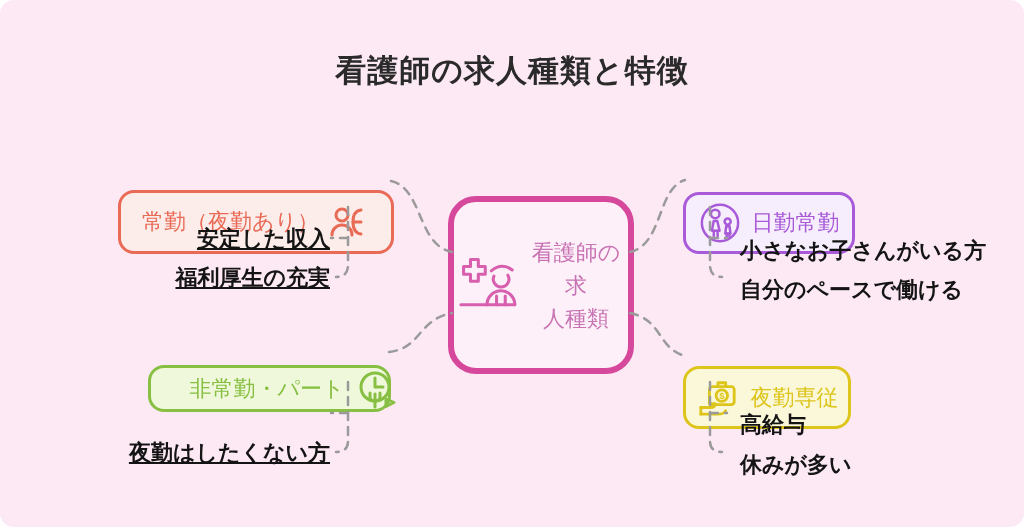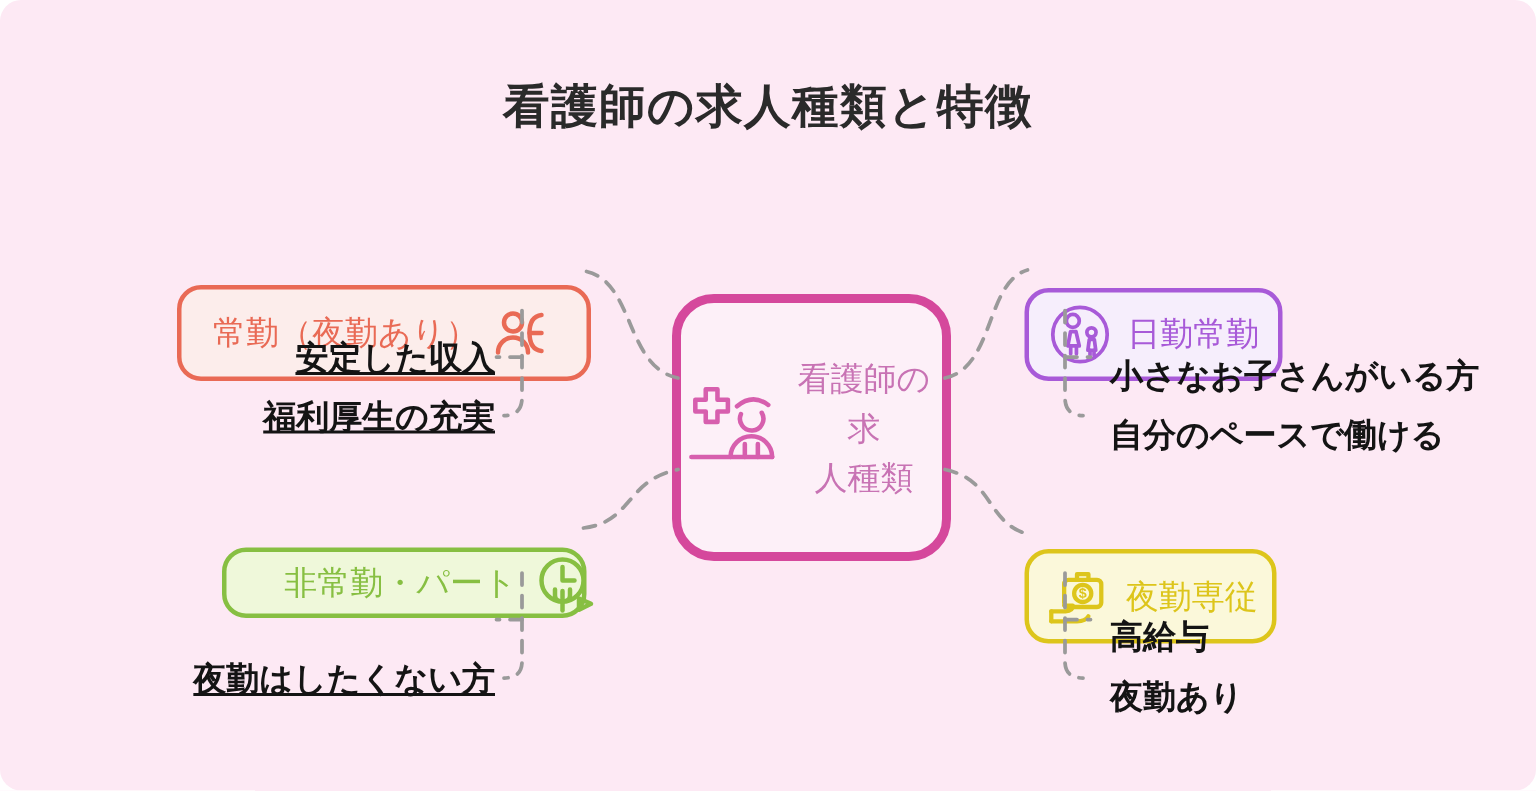--- a/index.html
+++ b/index.html
@@ -137,21 +137,21 @@
       <div>人種類</div>
     </div>
   </div>
 
   <div class="item left i00">安定した収入</div>
   <div class="item left i01">福利厚生の充実</div>
   <div class="item right i10">小さなお子さんがいる方</div>
   <div class="item right i11">自分のペースで働ける</div>
   <div class="item left i21">夜勤はしたくない方</div>
   <div class="item right i30">高給与</div>
-  <div class="item right i31">夜勤あり</div>
+  <div class="item right i31">休みが多い</div>
 
   <svg class="connectors" width="1024" height="527">
     <path d="M391 181 C423 188 417 245 452 252"></path>
     <path d="M389 352 C422 348 417 320 452 313"></path>
     <path d="M630 252 C663 245 657 188 685 180"></path>
     <path d="M630 313 C663 320 657 348 685 356"></path>
     <path d="M348 207 L348 265 Q348 277 336 277"></path>
     <path d="M348 238 L331 238"></path>
     <path d="M348 382 L348 441 Q348 452 336 452"></path>
     <path d="M348 413 L331 413"></path>

